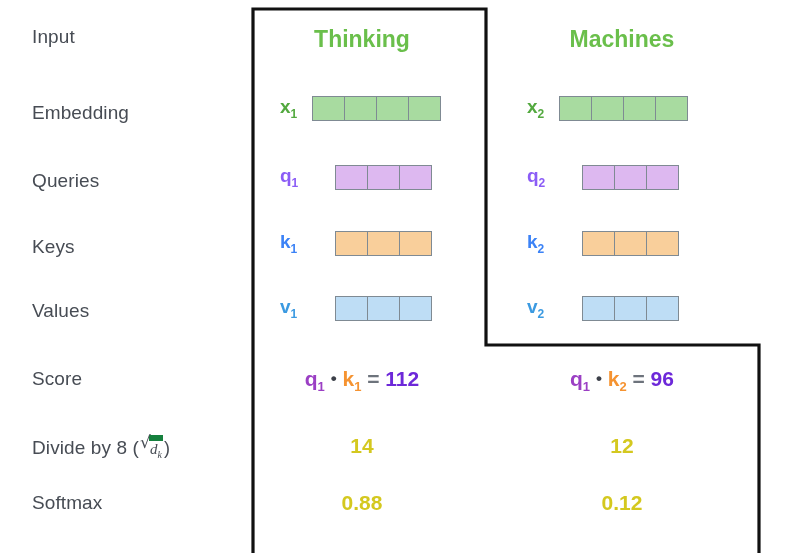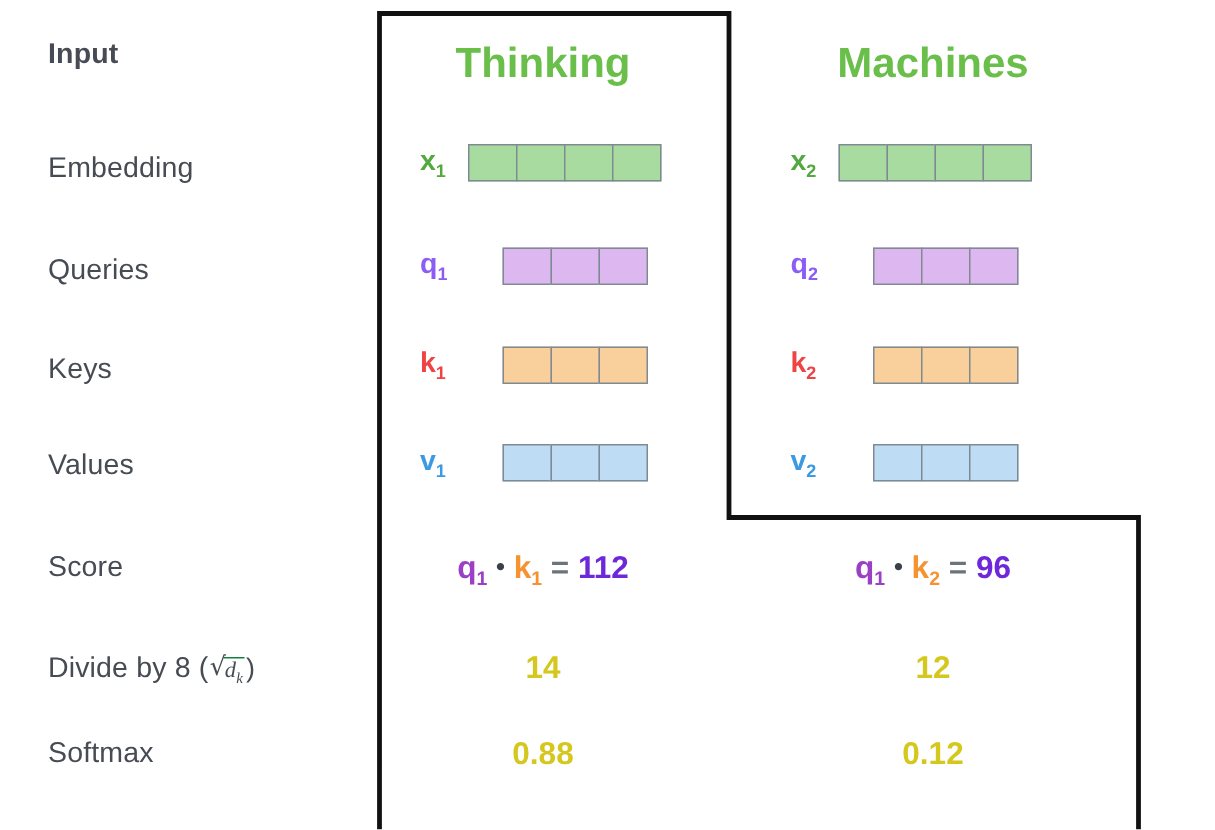--- a/index.html
+++ b/index.html
@@ -55,34 +55,34 @@
   .sqrt-wrap .radical {
     position: absolute;
     left: 0;
     top: -1px;
     font-style: normal;
     font-family: "DejaVu Sans", sans-serif;
     font-size: 17px;
     line-height: 1;
   }
   .sqrt-wrap .under {
-    border-top: 1px solid #15803d;
+    border-top: 6px solid #15803d;
     display: inline-block;
     padding: 0 1px;
     line-height: 1.12;
   }
   .sqrt-wrap sub {
     font-size: 10px;
     font-style: italic;
   }
 
   
   .col-header {
     position: absolute;
-    font-size: 28px;
+    font-size: 23px;
     font-weight: bold;
     color: #6abf4b;
     text-align: center;
     white-space: nowrap;
   }
 
   
   .vec-group {
     position: absolute;
     display: flex;
@@ -106,21 +106,21 @@
     width: 33px;
     height: 25px;
     border: 1px solid #7f8a93;
     margin-left: -1px;
     box-sizing: border-box;
   }
   .cell:first-child { margin-left: 0; }
 
   .tag-x { color: #53a93f; }
   .tag-q { color: #8b5cf6; }
-  .tag-k { color: #ef4444; }
+  .tag-k { color: #3b82f6; }
   .tag-v { color: #3b9ae1; }
 
   .fill-x { background: #a8dba0; }
   .fill-q { background: #ddb8f0; }
   .fill-k { background: #f9cf9b; }
   .fill-v { background: #beddf5; }
 
   
   .score {
     position: absolute;
@@ -150,21 +150,21 @@
 </style>
 </head>
 <body>
 
 <div id="stage">
 
   <svg id="outline-svg" viewBox="0 0 810 553" xmlns="http://www.w3.org/2000/svg">
     <polyline points="253,560 253,9 486,9 486,345 759,345 759,560" fill="none" stroke="#111111" stroke-width="3.2" stroke-linejoin="miter"></polyline>
   </svg>
 
-  <div class="row-label" style="top:26px;font-weight:bold;">Input</div>
+  <div class="row-label" style="top:26px;">Input</div>
   <div class="row-label" style="top:102px;">Embedding</div>
   <div class="row-label" style="top:170px;">Queries</div>
   <div class="row-label" style="top:236px;">Keys</div>
   <div class="row-label" style="top:300px;">Values</div>
   <div class="row-label" style="top:368px;">Score</div>
 
   <div class="row-label" style="top:435px;">
     <span>Divide by 8 (</span><span class="sqrt-wrap"><span class="radical">√</span><span class="under"><span>d</span><sub>k</sub></span></span><span class="paren">)</span>
   </div>
 

